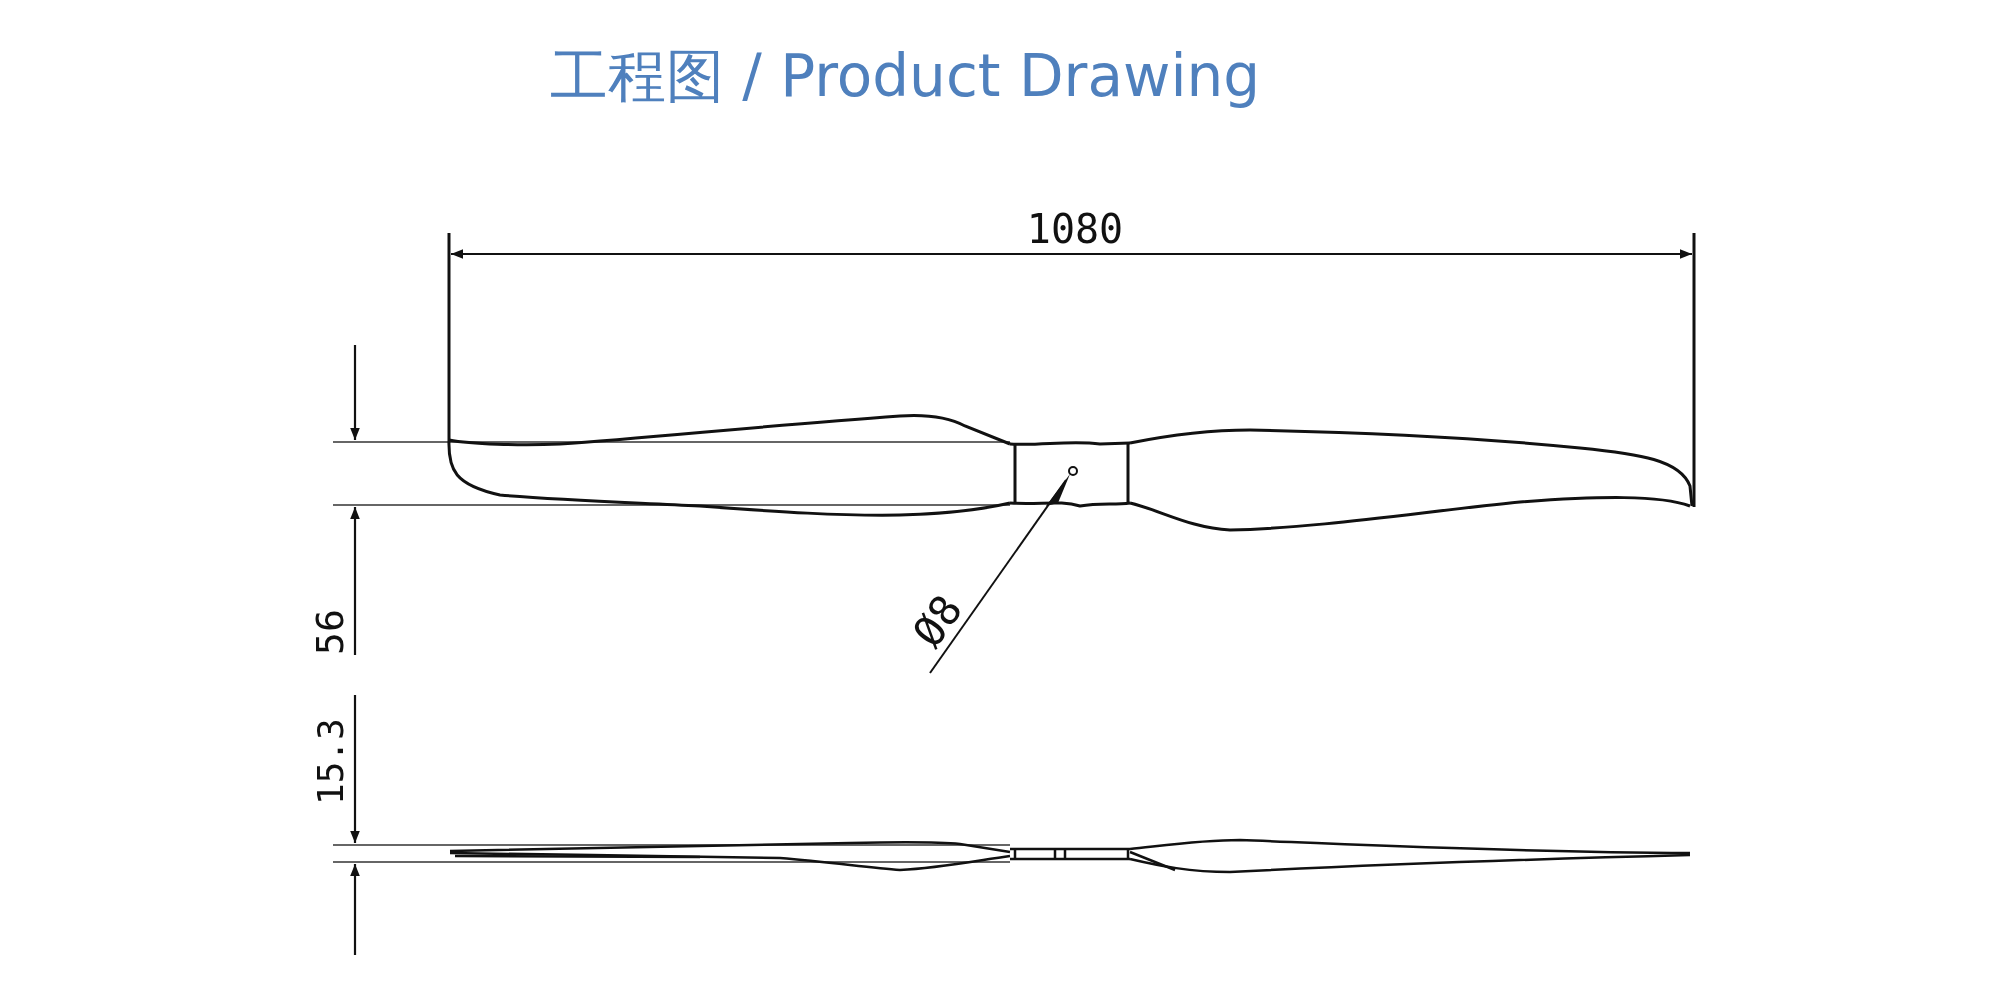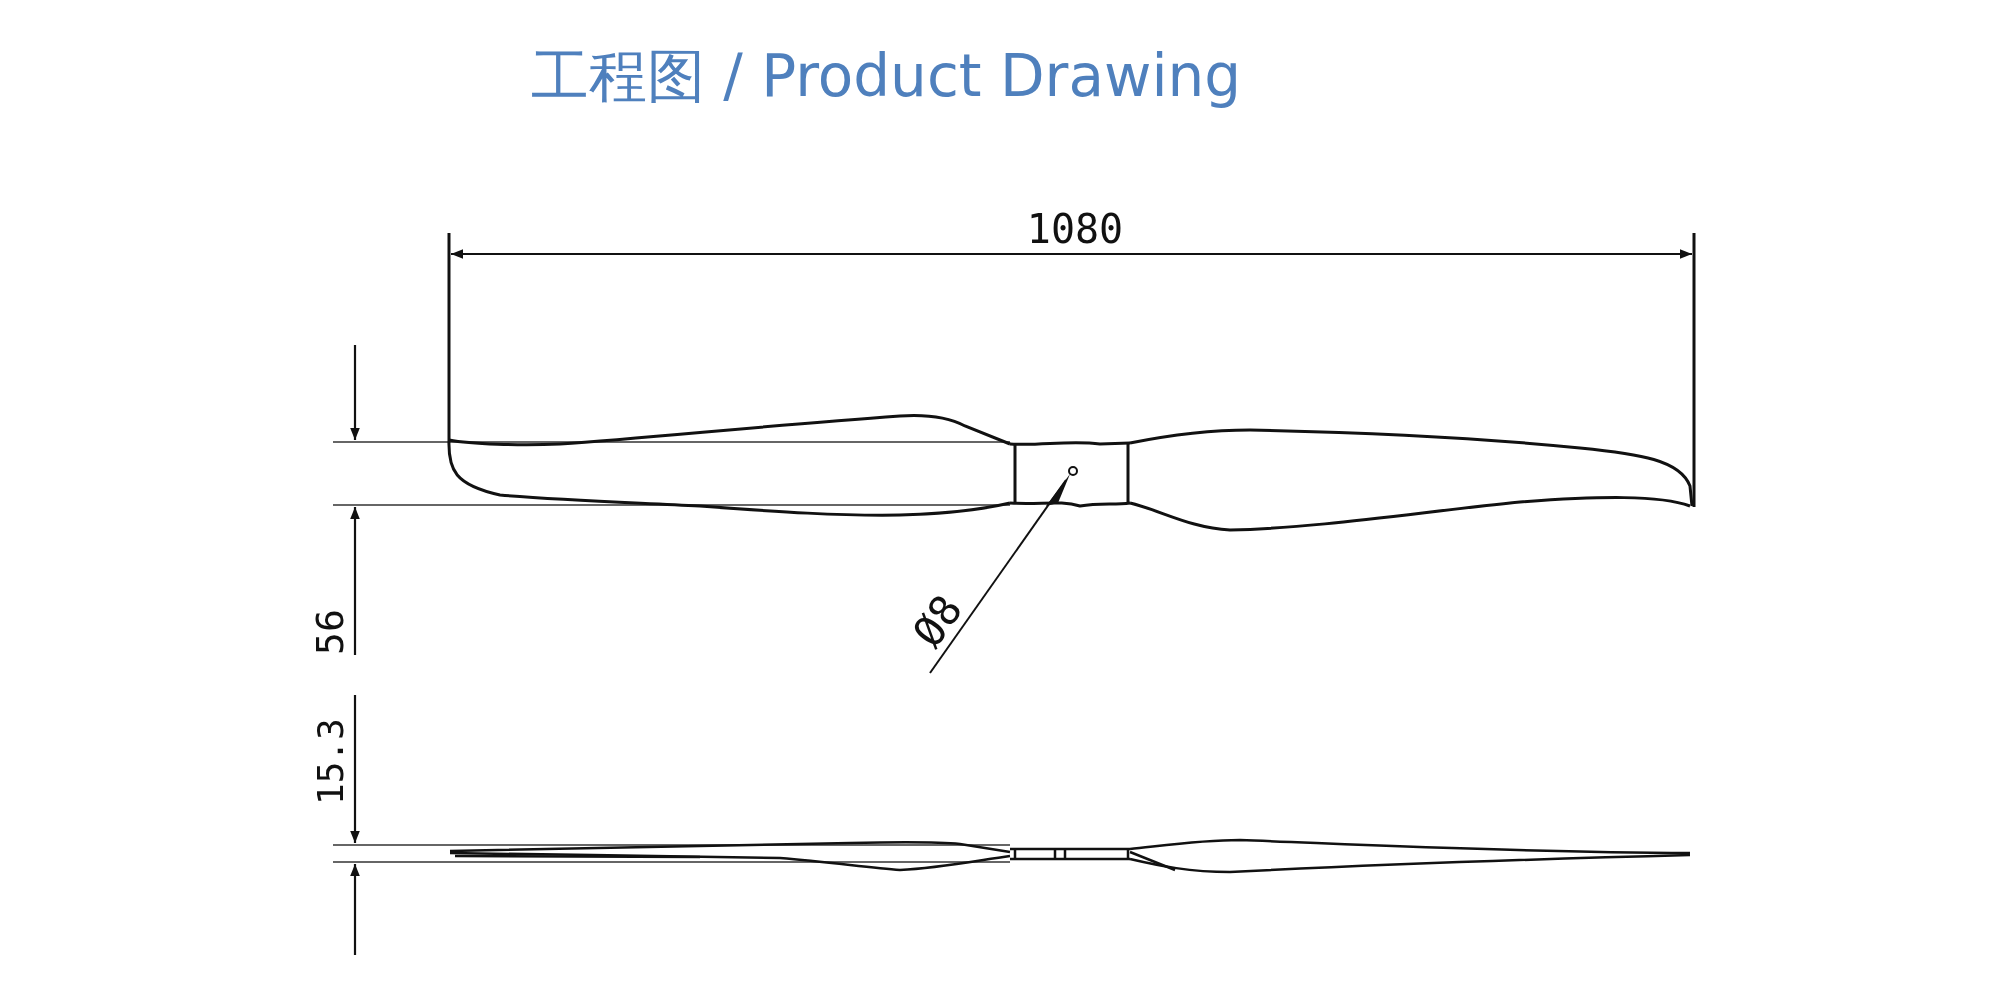--- a/index.html
+++ b/index.html
@@ -1,19 +1,19 @@
 <!DOCTYPE html>
 <html><head>
 <meta charset="utf-8">
 <style>
   html, body { margin: 0; padding: 0; background: #ffffff; }
   body { width: 2000px; height: 1000px; position: relative; overflow: hidden; font-family: "DejaVu Sans", sans-serif; }
   .title {
     position: absolute; left: 0; top: 38px; width: 1772px; text-align: center;
-    font-family: "DejaVu Sans", sans-serif; font-size: 58px; color: #4f80bd; letter-spacing: 0px;
+    font-family: "DejaVu Sans", sans-serif; font-size: 58px; color: #4f80bd; letter-spacing: 0px; padding-left: 19px;
   }
   svg.drawing { position: absolute; left: 0; top: 0; }
   .dimtext { font-family: "DejaVu Sans Mono", monospace; fill: #111; }
 </style>
 </head>
 <body>
 
 <div class="title">工程图 / Product Drawing</div>
 
 <svg class="drawing" width="2000" height="1000" viewBox="0 0 2000 1000" xmlns="http://www.w3.org/2000/svg">

